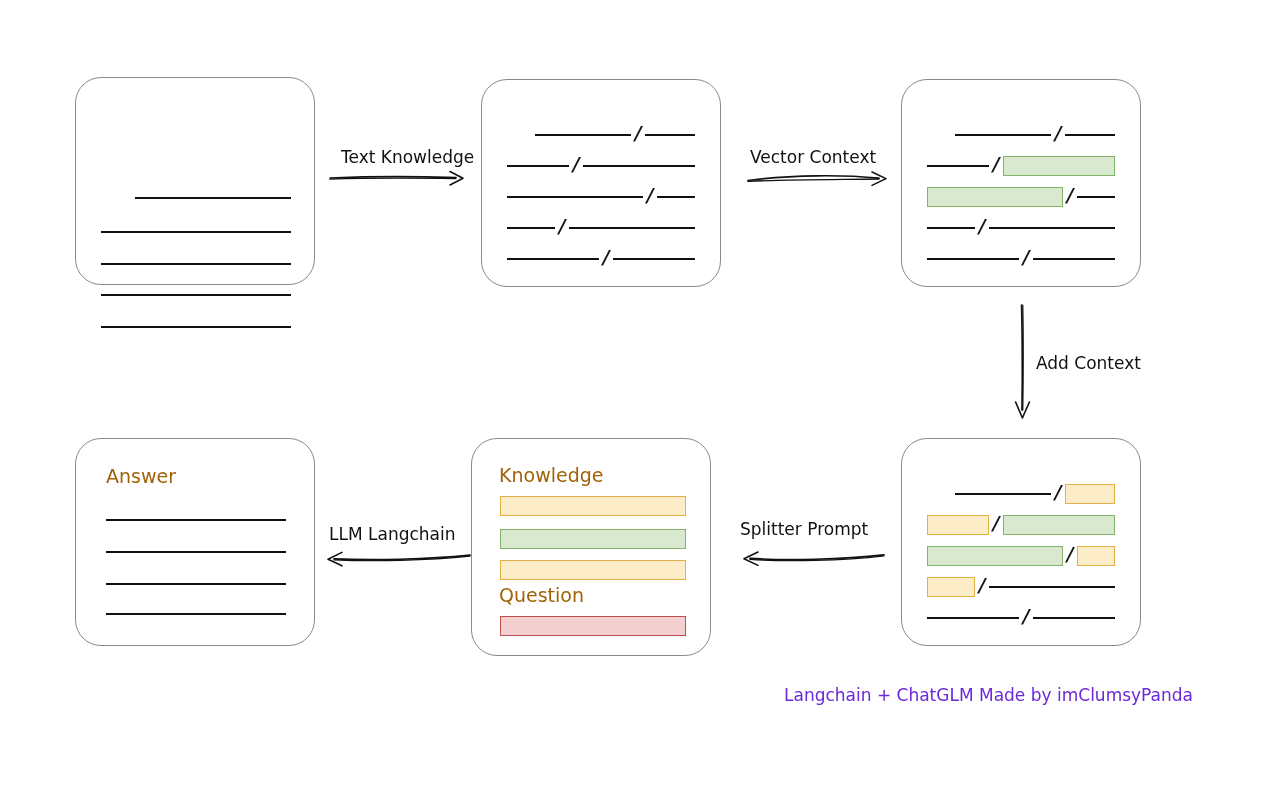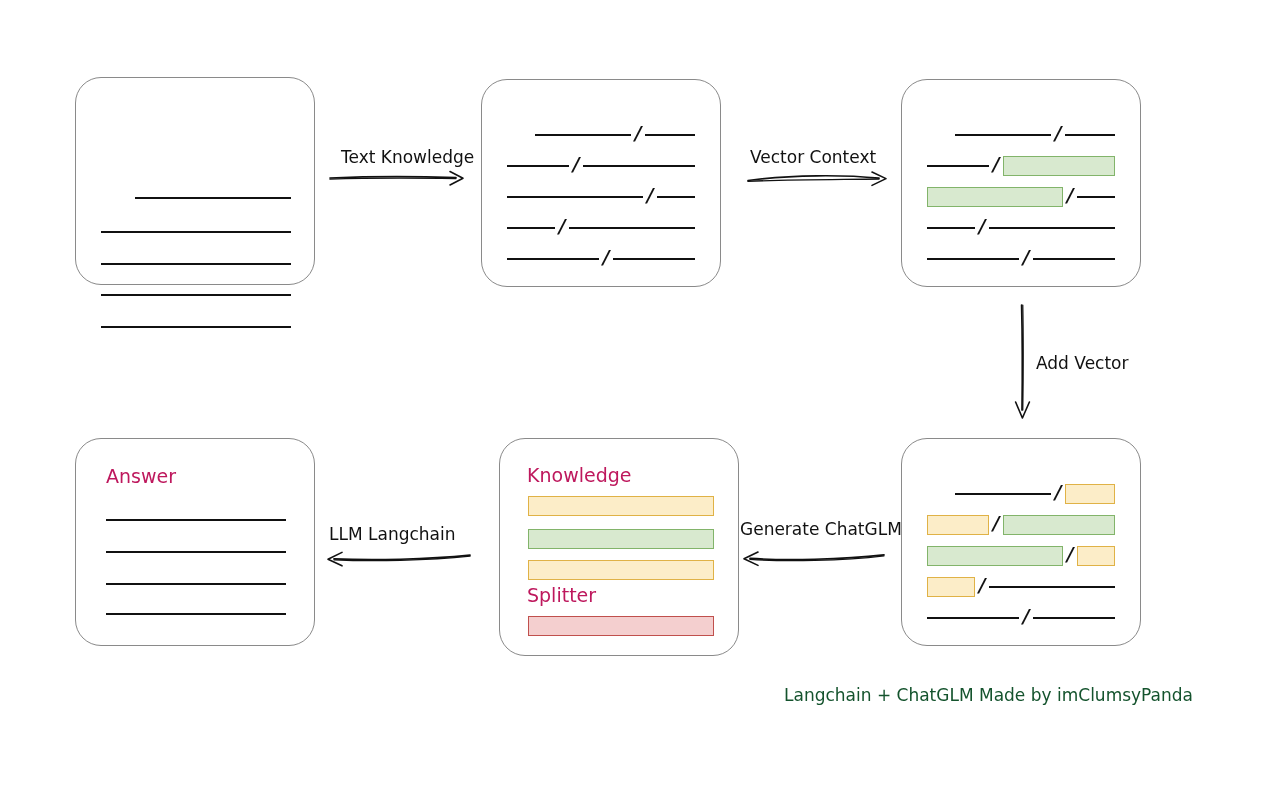--- a/index.html
+++ b/index.html
@@ -74,21 +74,21 @@
   }
   .chunk.green  { background: #d8e9cf; border-color: #82b46a; }
   .chunk.yellow { background: #fcedc8; border-color: #e0b246; }
 
   
   .card-label {
     position: absolute;
     font-family: "DejaVu Sans", sans-serif;
     font-size: 19px;
     font-weight: 400;
-    color: #be185d;
+    color: #a16207;
     white-space: nowrap;
   }
 
   
   .wide-bar {
     position: absolute;
     box-sizing: border-box;
     height: 20px;
     border-width: 1.5px;
     border-style: solid;
@@ -108,21 +108,21 @@
     font-size: 17px;
     color: #111111;
     white-space: nowrap;
   }
 
   
   .credit {
     position: absolute;
     font-family: "DejaVu Sans", sans-serif;
     font-size: 17px;
-    color: #14532d;
+    color: #6d28d9;
     white-space: nowrap;
   }
 </style>
 </head>
 <body>
 
 <div class="card" style="left:75px; top:77px; width:240px; height:208px;">
   <div class="rows">
     <div class="row" style="top:111px; left:25px; right:25px;">
       <div class="gap" style="width:34px"></div>
@@ -223,21 +223,21 @@
   </div>
 </div>
 
 <div class="connector" style="left:1012px; top:305px; width:24px; height:115px;">
   <svg width="24" height="115" viewBox="0 0 24 115">
     <path d="M9.6,0 C10.6,40 10.4,76 10,105" stroke="#111" stroke-width="1.7" fill="none" stroke-linecap="round"></path>
     <path d="M10.8,0 C11.6,40 11.2,76 10.8,105" stroke="#111" stroke-width="1.2" fill="none" stroke-linecap="round"></path>
     <path d="M3.6,97 L10.4,113 L17.4,97" stroke="#111" stroke-width="1.6" fill="none" stroke-linejoin="round" stroke-linecap="round"></path>
   </svg>
 </div>
-<div class="connector-label" style="left:1036px; top:353px;">Add Vector</div>
+<div class="connector-label" style="left:1036px; top:353px;">Add Context</div>
 
 <div class="card" style="left:901px; top:438px; width:240px; height:208px;">
   <div class="rows">
     <div class="row" style="top:46px; left:25px; right:25px;">
       <div class="gap" style="width:28px"></div>
         <div class="seg" style="width:96px"></div>
       <div class="slash">/</div>
       <div class="chunk yellow" style="width:50px"></div>
     </div>
     <div class="row" style="top:77px; left:25px; right:25px;">
@@ -263,28 +263,28 @@
   </div>
 </div>
 
 <div class="connector" style="left:738px; top:548px; width:146px; height:20px;">
   <svg width="146" height="20" viewBox="0 0 146 20">
     <path d="M146,6.8 C104,11.6 48,12.6 12,10.4" stroke="#111" stroke-width="1.7" fill="none" stroke-linecap="round"></path>
     <path d="M146,7.8 C104,12.8 48,13.6 12,11.4" stroke="#111" stroke-width="1.3" fill="none" stroke-linecap="round"></path>
     <path d="M20,4 L6,10.8 L20,17.4" stroke="#111" stroke-width="1.6" fill="none" stroke-linejoin="round" stroke-linecap="round"></path>
   </svg>
 </div>
-<div class="connector-label" style="left:740px; top:519px;">Generate ChatGLM</div>
-
-<div class="card" style="left:499px; top:438px; width:240px; height:218px;">
+<div class="connector-label" style="left:740px; top:519px;">Splitter Prompt</div>
+
+<div class="card" style="left:471px; top:438px; width:240px; height:218px;">
   <div class="card-label" style="left:27px; top:25px;">Knowledge</div>
   <div class="wide-bar yellow" style="left:28px; top:57px; width:186px;"></div>
   <div class="wide-bar green" style="left:28px; top:90px; width:186px;"></div>
   <div class="wide-bar yellow" style="left:28px; top:121px; width:186px;"></div>
-  <div class="card-label" style="left:27px; top:145px;">Splitter</div>
+  <div class="card-label" style="left:27px; top:145px;">Question</div>
   <div class="wide-bar red" style="left:28px; top:177px; width:186px;"></div>
 </div>
 
 <div class="connector" style="left:322px; top:548px; width:148px; height:20px;">
   <svg width="148" height="20" viewBox="0 0 148 20">
     <path d="M148,7.2 C106,11.4 50,12.6 12,10.8" stroke="#111" stroke-width="1.7" fill="none" stroke-linecap="round"></path>
     <path d="M148,8.2 C106,12.6 50,13.6 12,11.8" stroke="#111" stroke-width="1.3" fill="none" stroke-linecap="round"></path>
     <path d="M20,4.4 L6,11.2 L20,17.8" stroke="#111" stroke-width="1.6" fill="none" stroke-linejoin="round" stroke-linecap="round"></path>
   </svg>
 </div>

